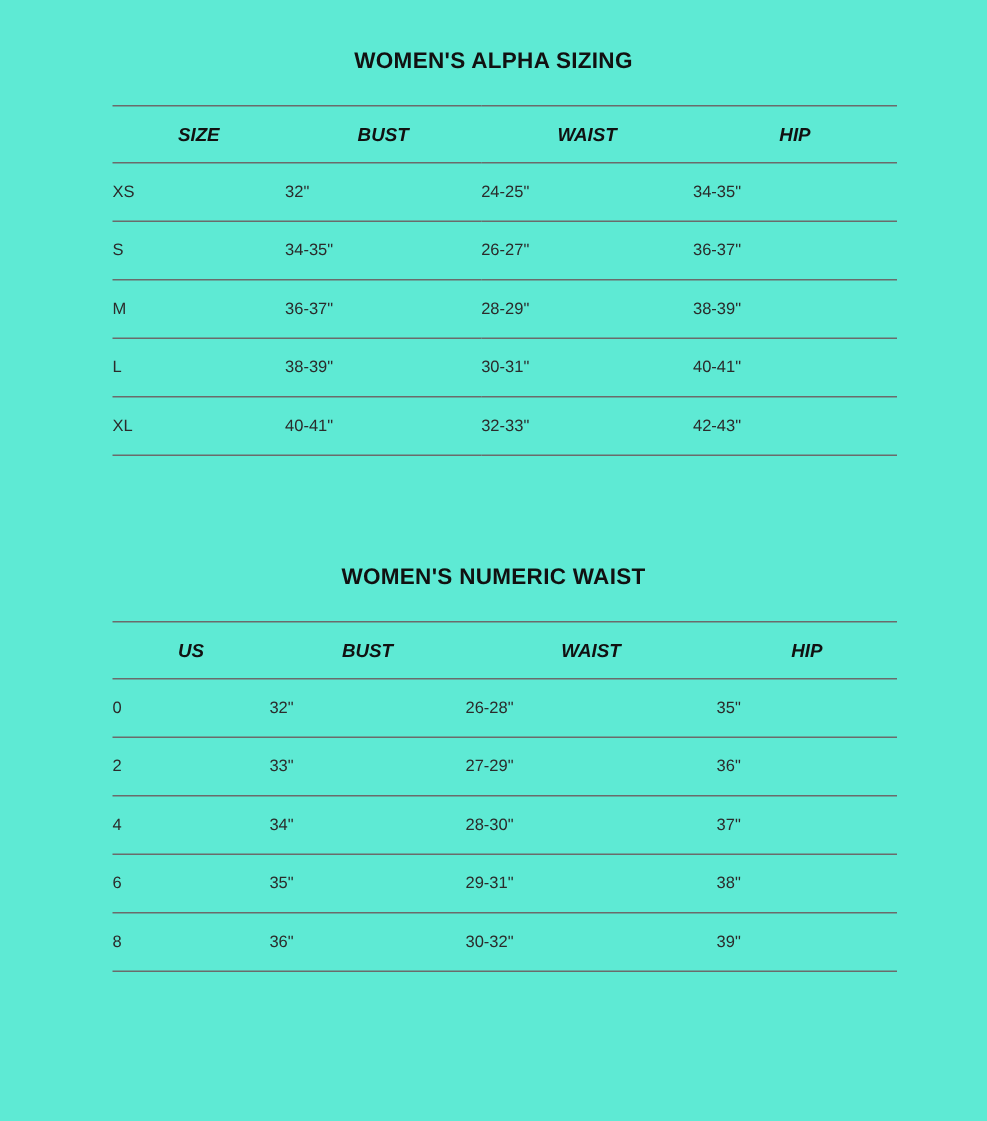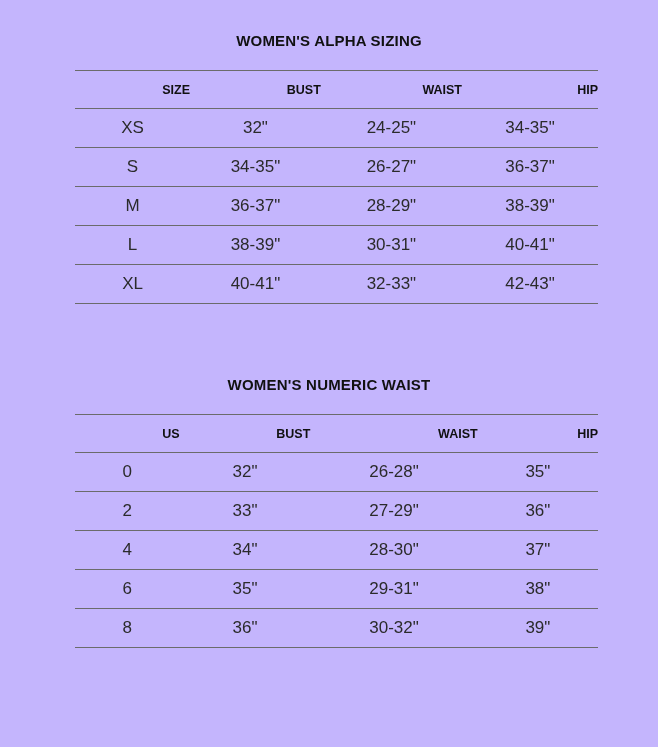--- a/index.html
+++ b/index.html
@@ -8,21 +8,21 @@
     background: #ffffff;
     width: 658px;
     height: 747px;
     font-family: "Liberation Sans", sans-serif;
     -webkit-font-smoothing: antialiased;
   }
   .page {
     width: 658px;
     height: 747px;
     overflow: hidden;
-    background: #c4b5fd;
+    background: #5eead4;
   }
   .table-title {
     margin: 0;
     text-align: center;
     font-size: 15px;
     font-weight: bold;
     color: #111111;
     letter-spacing: 0.2px;
     line-height: 16px;
   }
@@ -35,32 +35,33 @@
     margin-left: 75px;
     margin-top: 21px;
     border-top: 1px solid #6b6b6b;
   }
   .size-table tr {
     border-bottom: 1px solid #6b6b6b;
   }
   .size-table th {
     height: 37px;
     padding: 0;
-    text-align: right;
+    text-align: center;
     vertical-align: middle;
     font-size: 12.5px;
     font-weight: bold;
     color: #111111;
+    font-style: italic;
   }
   .size-table td {
     height: 38px;
     padding: 0;
-    text-align: center;
+    text-align: left;
     vertical-align: middle;
-    font-size: 17px;
+    font-size: 11px;
     font-weight: normal;
     color: #2b2b2b;
   }
   
   .col-a1 { width: 22%; } .col-a2 { width: 25%; }
   .col-a3 { width: 27%; } .col-a4 { width: 26%; }
   
   .col-n1 { width: 20%; } .col-n2 { width: 25%; }
   .col-n3 { width: 32%; } .col-n4 { width: 23%; }
 </style>

